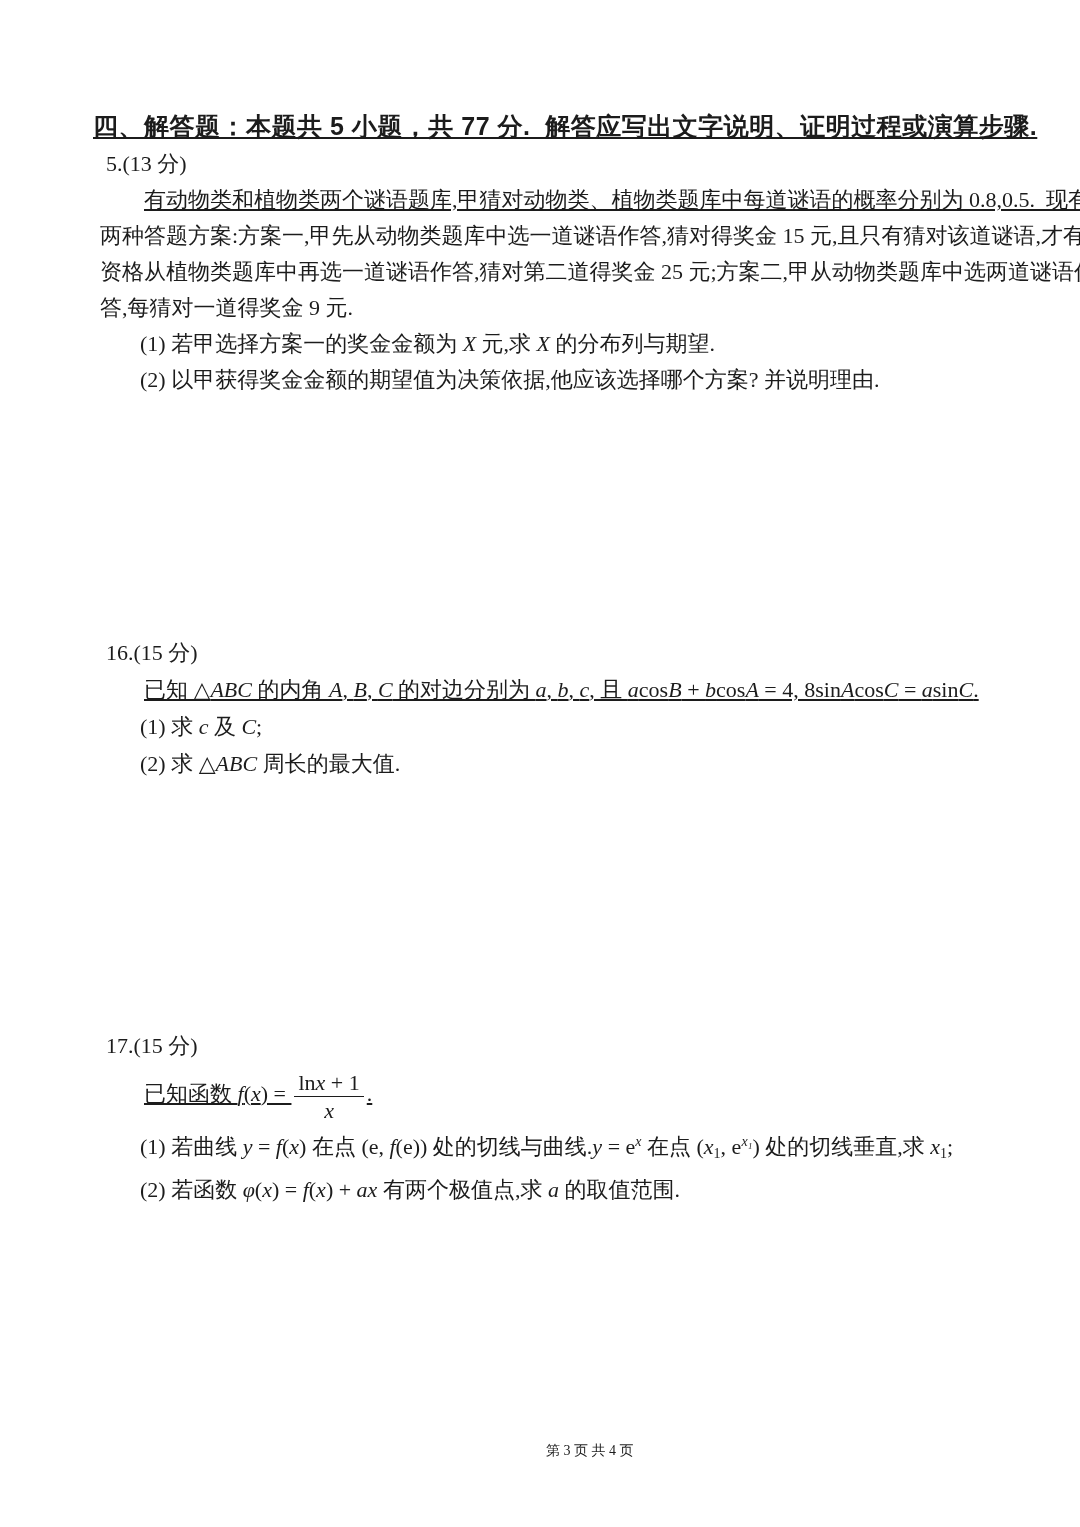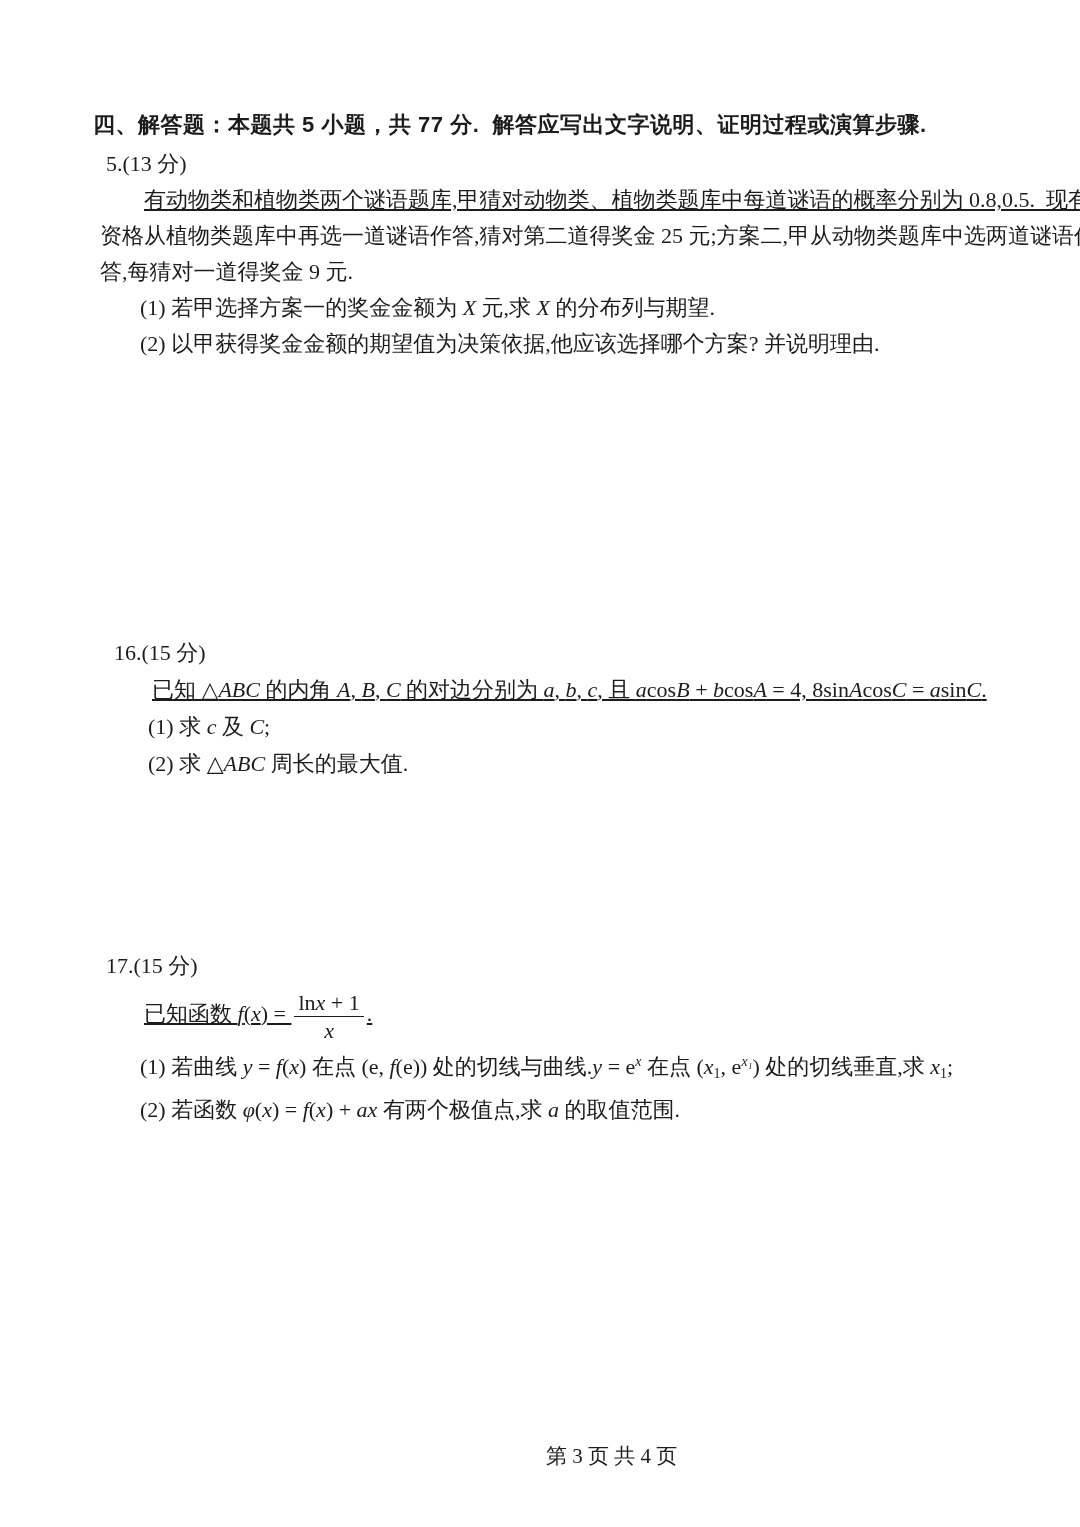--- a/index.html
+++ b/index.html
@@ -12,32 +12,33 @@
     font-family:"Liberation Serif","DejaVu Serif",serif;
     color:#1c1c1c;
     font-size:22px;
   }
   .section-header{
     position:absolute;
     left:93px;
     top:110px;
     font-family:"Liberation Sans","DejaVu Sans",sans-serif;
     font-weight:700;
-    font-size:22px;
+    font-size:25px;
     letter-spacing:0.5px;
     white-space:pre;
+    text-decoration:underline;
   }
   .problem{
     position:absolute;
     left:100px;
     width:895px;
   }
   .p15{top:146px;}
-  .p16{top:634px;margin-left:8px;}
-  .p17{top:948px;}
+  .p16{top:634px;}
+  .p17{top:1028px;}
   .line{
     line-height:36px;
     white-space:pre;
   }
   .p16 .line{line-height:37px;}
   .line.label{padding-left:6px;}
   .line.stmt{padding-left:44px;text-decoration:underline;}
   .line.q{padding-left:40px;}
   .line.tall{line-height:60px;}
   .seg-i{font-style:italic;}
@@ -56,33 +57,34 @@
     padding:0 4px 1px 4px;
   }
   .frac .den{
     display:block;
     padding-top:1px;
   }
   .footer{
     position:absolute;
     left:546px;
     top:1442px;
-    font-size:21px;
+    font-size:14px;
     white-space:pre;
   }
 </style>
 </head>
 <body>
 
 <div class="page">
   <div class="section-header">四、解答题：本题共 5 小题，共 77 分.  解答应写出文字说明、证明过程或演算步骤.</div>
 
   <section class="problem p15">
       <div class="line label"><span class="seg-r">5.(13 分)</span></div>
       <div class="line stmt"><span class="seg-r">有动物类和植物类两个谜语题库,甲猜对动物类、植物类题库中每道谜语的概率分别为 0.8,0.5.  现有</span></div>
+      <div class="line body"><span class="seg-r">两种答题方案:方案一,甲先从动物类题库中选一道谜语作答,猜对得奖金 15 元,且只有猜对该道谜语,才有</span></div>
       <div class="line body"><span class="seg-r">资格从植物类题库中再选一道谜语作答,猜对第二道得奖金 25 元;方案二,甲从动物类题库中选两道谜语作</span></div>
       <div class="line body"><span class="seg-r">答,每猜对一道得奖金 9 元.</span></div>
       <div class="line q"><span class="seg-r">(1) 若甲选择方案一的奖金金额为 </span><span class="seg-i">X</span><span class="seg-r"> 元,求 </span><span class="seg-i">X</span><span class="seg-r"> 的分布列与期望.</span></div>
       <div class="line q"><span class="seg-r">(2) 以甲获得奖金金额的期望值为决策依据,他应该选择哪个方案? 并说明理由.</span></div>
     </section>
 
   <section class="problem p16">
       <div class="line label"><span class="seg-r">16.(15 分)</span></div>
       <div class="line stmt"><span class="seg-r">已知 △</span><span class="seg-i">ABC</span><span class="seg-r"> 的内角 </span><span class="seg-i">A</span><span class="seg-r">, </span><span class="seg-i">B</span><span class="seg-r">, </span><span class="seg-i">C</span><span class="seg-r"> 的对边分别为 </span><span class="seg-i">a</span><span class="seg-r">, </span><span class="seg-i">b</span><span class="seg-r">, </span><span class="seg-i">c</span><span class="seg-r">, 且 </span><span class="seg-i">a</span><span class="seg-r">cos</span><span class="seg-i">B</span><span class="seg-r"> + </span><span class="seg-i">b</span><span class="seg-r">cos</span><span class="seg-i">A</span><span class="seg-r"> = 4, 8sin</span><span class="seg-i">A</span><span class="seg-r">cos</span><span class="seg-i">C</span><span class="seg-r"> = </span><span class="seg-i">a</span><span class="seg-r">sin</span><span class="seg-i">C</span><span class="seg-r">.</span></div>
       <div class="line q"><span class="seg-r">(1) 求 </span><span class="seg-i">c</span><span class="seg-r"> 及 </span><span class="seg-i">C</span><span class="seg-r">;</span></div>

